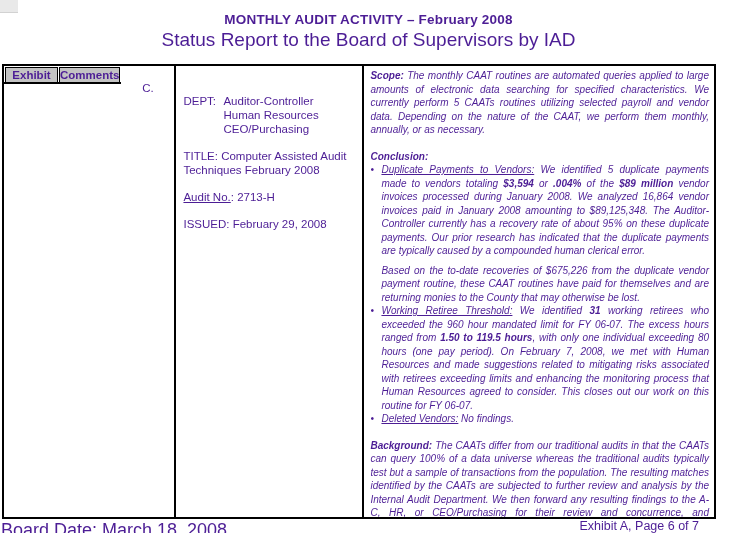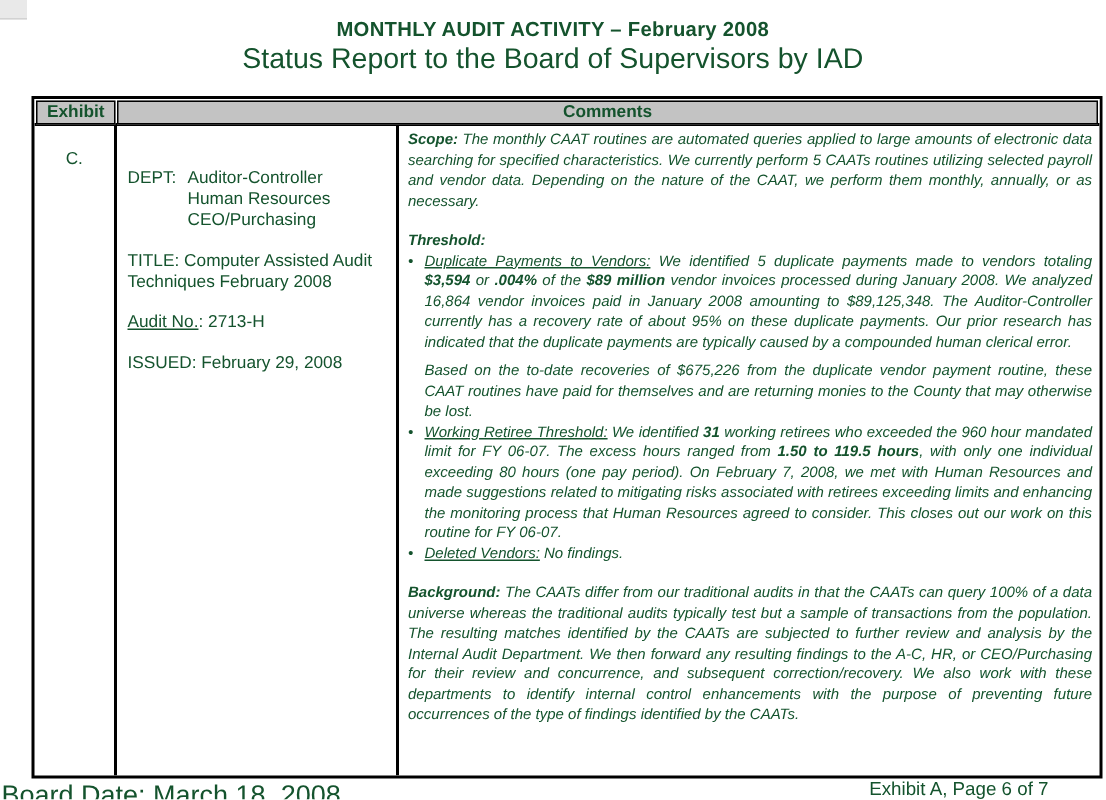--- a/index.html
+++ b/index.html
@@ -4,21 +4,21 @@
 <style>
   * { margin: 0; padding: 0; box-sizing: border-box; }
   html, body { background: #ffffff; }
   .page {
     position: relative;
     width: 737px;
     height: 533px;
     background: #ffffff;
     overflow: hidden;
     font-family: "Liberation Sans", "DejaVu Sans", sans-serif;
-    color: #14532d;
+    color: #4c1d95;
   }
   .scan-artifact {
     position: absolute;
     left: 0; top: 0;
     width: 18px; height: 13px;
     background: #e9e9e9;
     border-bottom: 1px solid #d2d2d2;
   }
   .doc-title {
     position: absolute;
@@ -31,25 +31,24 @@
   }
   .doc-subtitle {
     position: absolute;
     top: 29px; left: 0;
     width: 100%;
     text-align: center;
     font-size: 19px;
   }
   .audit-table {
     position: absolute;
-    left: 21px; top: 64px;
+    left: 2px; top: 64px;
     width: 714px; height: 455px;
     border: 2px solid #000;
     display: flex;
-    flex-direction: column;
     background: #fff;
   }
   .thead {
     display: flex;
     border-bottom: 2px solid #000;
     background: #fff;
     padding: 1px;
     height: 18px;
     flex: none;
   }
@@ -165,21 +164,21 @@
         <div class="desc-block">
           <span>ISSUED:</span>
           <span>February 29, 2008</span>
         </div>
       </div>
 
       <div class="td td-comm">
 
         <p class="j scope-para"><span class="b">Scope:</span><span> The monthly CAAT routines are automated queries applied to large amounts of electronic data searching for specified characteristics.  We currently perform 5 CAATs routines utilizing selected payroll and vendor data.  Depending on the nature of the CAAT, we perform them monthly, annually, or as necessary.</span></p>
 
-        <p class="conclusion-head">Threshold:</p>
+        <p class="conclusion-head">Conclusion:</p>
 
         <div class="bullet j">
           <span class="bullet-marker">•</span><span class="u">Duplicate Payments to Vendors:</span><span>  We identified 5 duplicate payments made to vendors totaling </span><span class="b">$3,594</span><span> or </span><span class="b">.004%</span><span> of the </span><span class="b">$89 million</span><span> vendor invoices processed during January 2008.  We analyzed 16,864 vendor invoices paid in January 2008 amounting to $89,125,348.  The Auditor-Controller currently has a recovery rate of about 95% on these duplicate payments.  Our prior research has indicated that the duplicate payments are typically caused by a compounded human clerical error.</span>
         </div>
 
         <p class="j based-para">Based on the to-date recoveries of $675,226 from the duplicate vendor payment routine, these CAAT routines have paid for themselves and are returning monies to the County that may otherwise be lost.</p>
 
         <div class="bullet j">
           <span class="bullet-marker">•</span><span class="u">Working Retiree Threshold:</span><span>  We identified </span><span class="b">31</span><span> working retirees who exceeded the 960 hour mandated limit for FY 06-07.  The excess hours ranged from </span><span class="b">1.50 to 119.5 hours</span><span>, with only one individual exceeding 80 hours (one pay period).  On February 7, 2008, we met with Human Resources and made suggestions related to mitigating risks associated with retirees exceeding limits and enhancing the monitoring process that Human Resources agreed to consider.  This closes out our work on this routine for FY 06-07.</span>
         </div>

